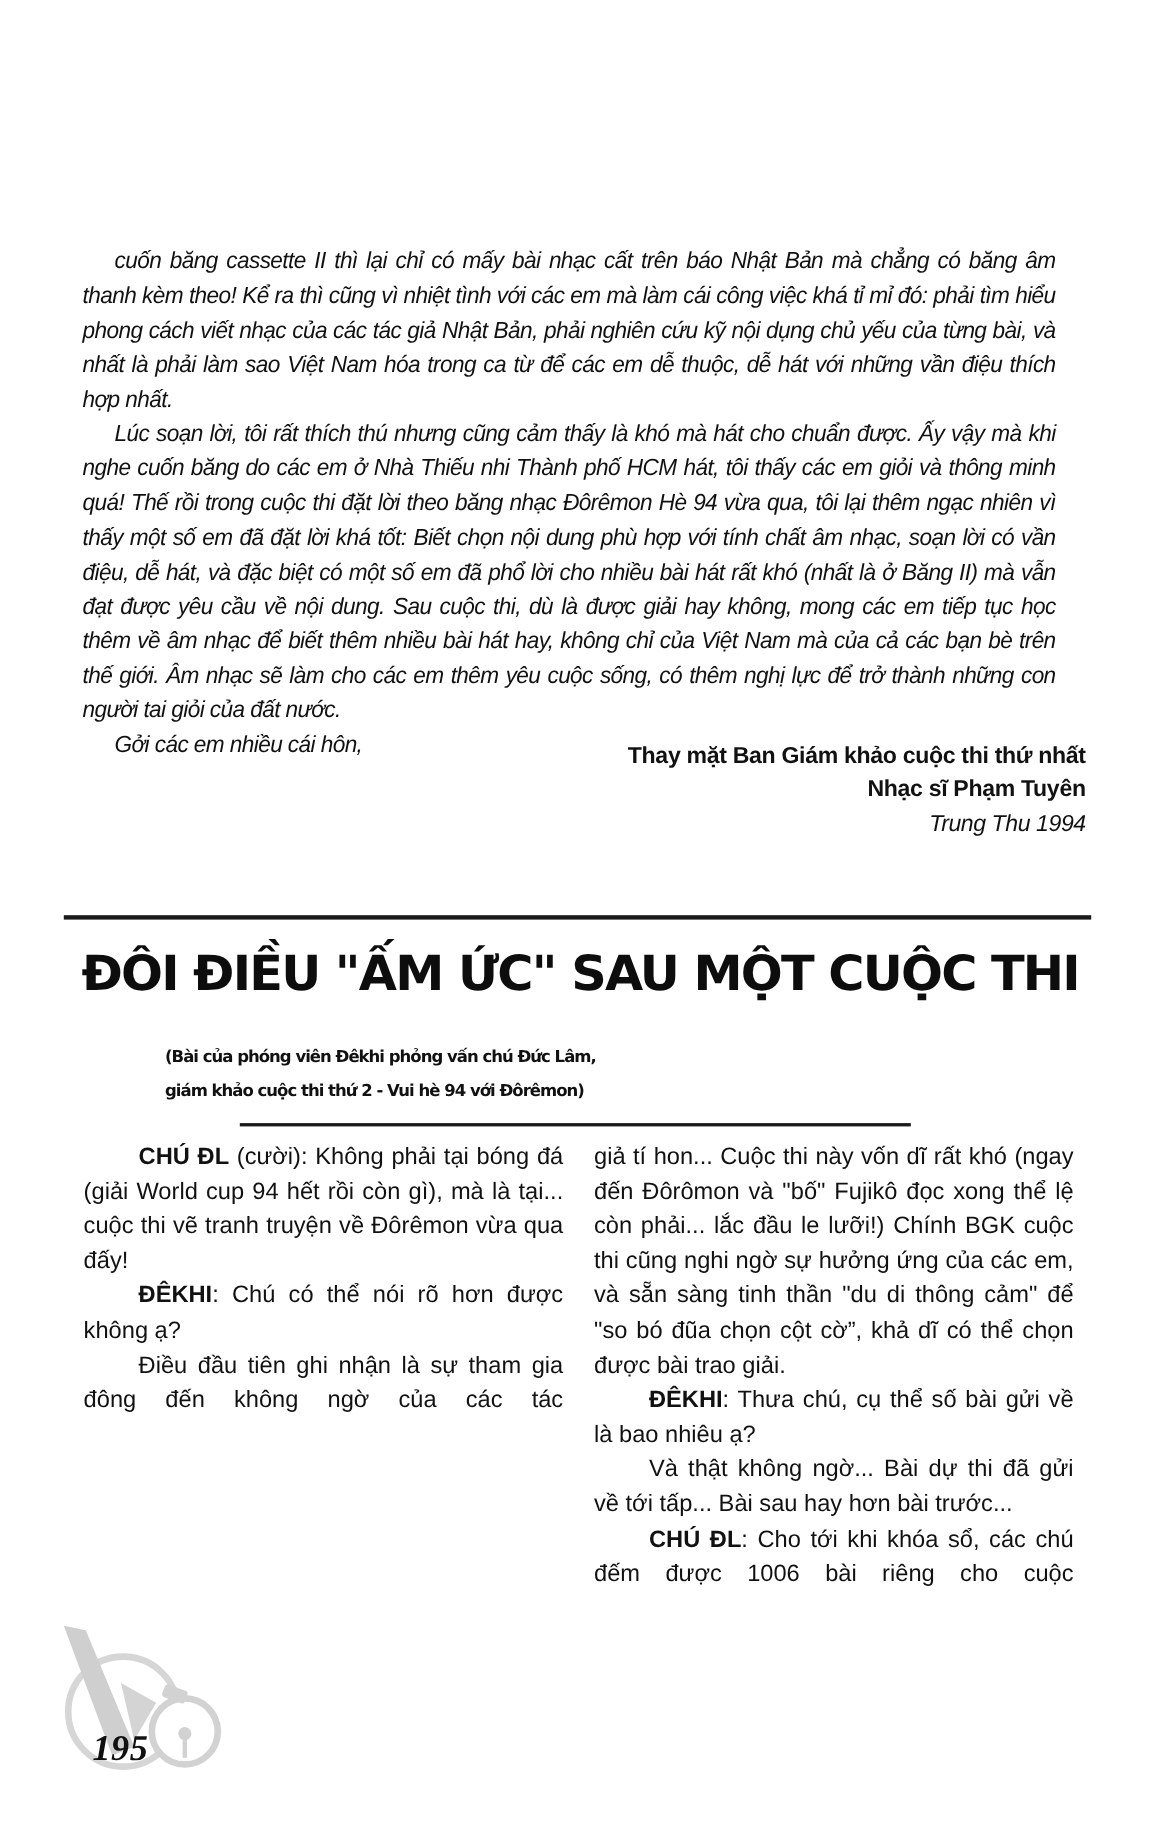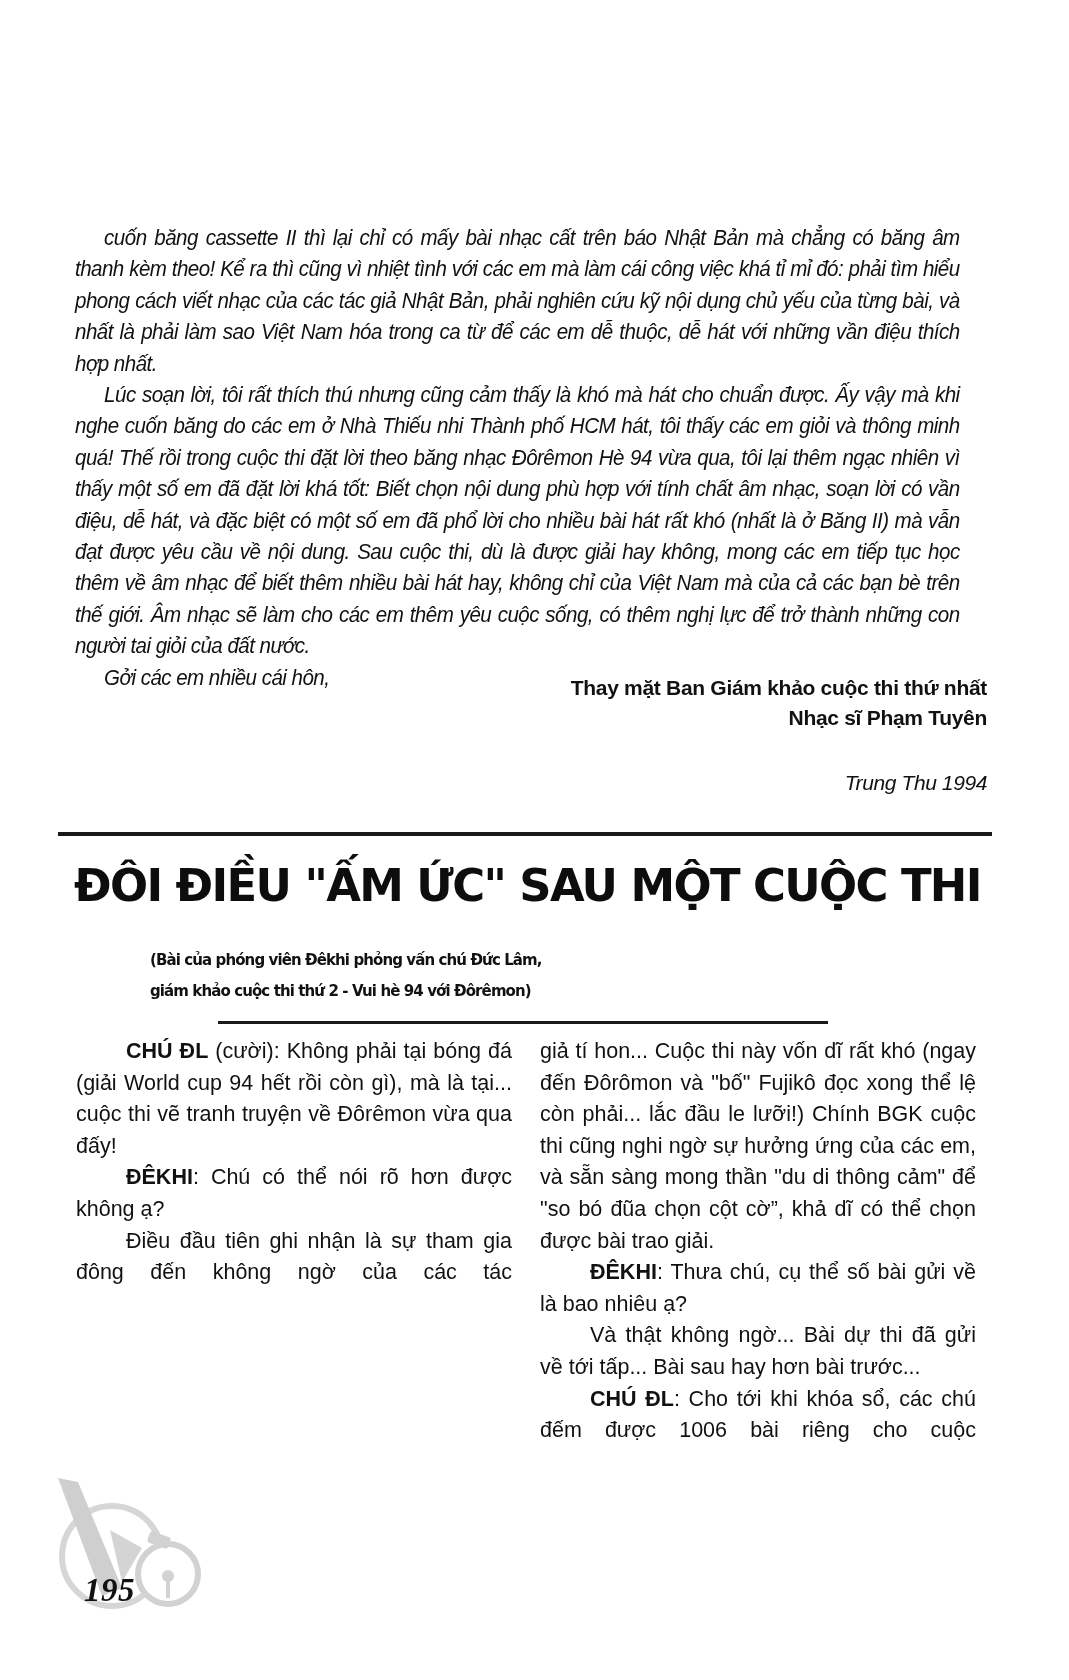--- a/index.html
+++ b/index.html
@@ -58,40 +58,40 @@
 <div class="page">
 
   <div class="letter">
     <p class="indent">cuốn băng cassette II thì lại chỉ có mấy bài nhạc cất trên báo Nhật Bản mà chẳng có băng âm thanh kèm theo! Kể ra thì cũng vì nhiệt tình với các em mà làm cái công việc khá tỉ mỉ đó: phải tìm hiểu phong cách viết nhạc của các tác giả Nhật Bản, phải nghiên cứu kỹ nội dụng chủ yếu của từng bài, và nhất là phải làm sao Việt Nam hóa trong ca từ để các em dễ thuộc, dễ hát với những vần điệu thích hợp nhất.</p>
     <p class="indent">Lúc soạn lời, tôi rất thích thú nhưng cũng cảm thấy là khó mà hát cho chuẩn được. Ấy vậy mà khi nghe cuốn băng do các em ở Nhà Thiếu nhi Thành phố HCM hát, tôi thấy các em giỏi và thông minh quá! Thế rồi trong cuộc thi đặt lời theo băng nhạc Đôrêmon Hè 94 vừa qua, tôi lại thêm ngạc nhiên vì thấy một số em đã đặt lời khá tốt: Biết chọn nội dung phù hợp với tính chất âm nhạc, soạn lời có vần điệu, dễ hát, và đặc biệt có một số em đã phổ lời cho nhiều bài hát rất khó (nhất là ở Băng II) mà vẫn đạt được yêu cầu về nội dung. Sau cuộc thi, dù là được giải hay không, mong các em tiếp tục học thêm về âm nhạc để biết thêm nhiều bài hát hay, không chỉ của Việt Nam mà của cả các bạn bè trên thế giới. Âm nhạc sẽ làm cho các em thêm yêu cuộc sống, có thêm nghị lực để trở thành những con người tai giỏi của đất nước.</p>
     <p class="indent last">Gởi các em nhiều cái hôn,</p>
   </div>
 
   <div class="sign bold" style="top:676px;">Thay mặt Ban Giám khảo cuộc thi thứ nhất</div>
   <div class="sign bold" style="top:706px;">Nhạc sĩ Phạm Tuyên</div>
-  <div class="sign it" style="top:737px;margin-top:34px;">Trung Thu 1994</div>
+  <div class="sign it" style="top:737px;">Trung Thu 1994</div>
 
   <div class="rule-top"></div>
 
   <h1 class="headline" style="margin:0;">ĐÔI ĐIỀU "ẤM ỨC" SAU MỘT CUỘC THI</h1>
 
   <div class="subhead">
     <div>(Bài của phóng viên Đêkhi phỏng vấn chú Đức Lâm,</div>
     <div>giám khảo cuộc thi thứ 2 - Vui hè 94 với Đôrêmon)</div>
   </div>
   <div class="rule-sub"></div>
 
   <div class="col left">
     <p class="ind"><span class="spk">CHÚ ĐL</span><span> </span><span>(cười): Không phải tại bóng đá (giải World cup 94 hết rồi còn gì), mà là tại... cuộc thi vẽ tranh truyện về Đôrêmon vừa qua đấy!</span></p>
     <p class="ind"><span class="spk">ĐÊKHI</span><span>: </span><span>Chú có thể nói rõ hơn được không ạ?</span></p>
     <p class="ind justlast"><span>Điều đầu tiên ghi nhận là sự tham gia đông đến không ngờ của các tác</span></p>
   </div>
 
   <div class="col right">
-    <p><span>giả tí hon... Cuộc thi này vốn dĩ rất khó (ngay đến Đôrômon và "bố" Fujikô đọc xong thể lệ còn phải... lắc đầu le lưỡi!) Chính BGK cuộc thi cũng nghi ngờ sự hưởng ứng của các em, và sẵn sàng mong thần "du di thông cảm" để "so bó đũa chọn cột cờ”, khả dĩ có thể chọn được bài trao giải.</span></p>
+    <p><span>giả tí hon... Cuộc thi này vốn dĩ rất khó (ngay đến Đôrômon và "bố" Fujikô đọc xong thể lệ còn phải... lắc đầu le lưỡi!) Chính BGK cuộc thi cũng nghi ngờ sự hưởng ứng của các em, và sẵn sàng tinh thần "du di thông cảm" để "so bó đũa chọn cột cờ”, khả dĩ có thể chọn được bài trao giải.</span></p>
     <p class="ind"><span class="spk">ĐÊKHI</span><span>: </span><span>Thưa chú, cụ thể số bài gửi về là bao nhiêu ạ?</span></p>
     <p class="ind"><span>Và thật không ngờ... Bài dự thi đã gửi về tới tấp... Bài sau hay hơn bài trước...</span></p>
     <p class="ind justlast"><span class="spk">CHÚ ĐL</span><span>: </span><span>Cho tới khi khóa sổ, các chú đếm được 1006 bài riêng cho cuộc</span></p>
   </div>
 
   <svg class="logo" viewBox="0 0 160 140">
     <circle cx="62" cy="86" r="50" fill="none" stroke="#d6d6d6" stroke-width="6"></circle>
     <polygon points="8,8 28,12 72,118 52,126" fill="#cfcfcf"></polygon>
     <polygon points="60,60 92,78 72,112" fill="#d4d4d4"></polygon>
     <circle cx="118" cy="104" r="30" fill="#ffffff" stroke="#d2d2d2" stroke-width="6"></circle>

